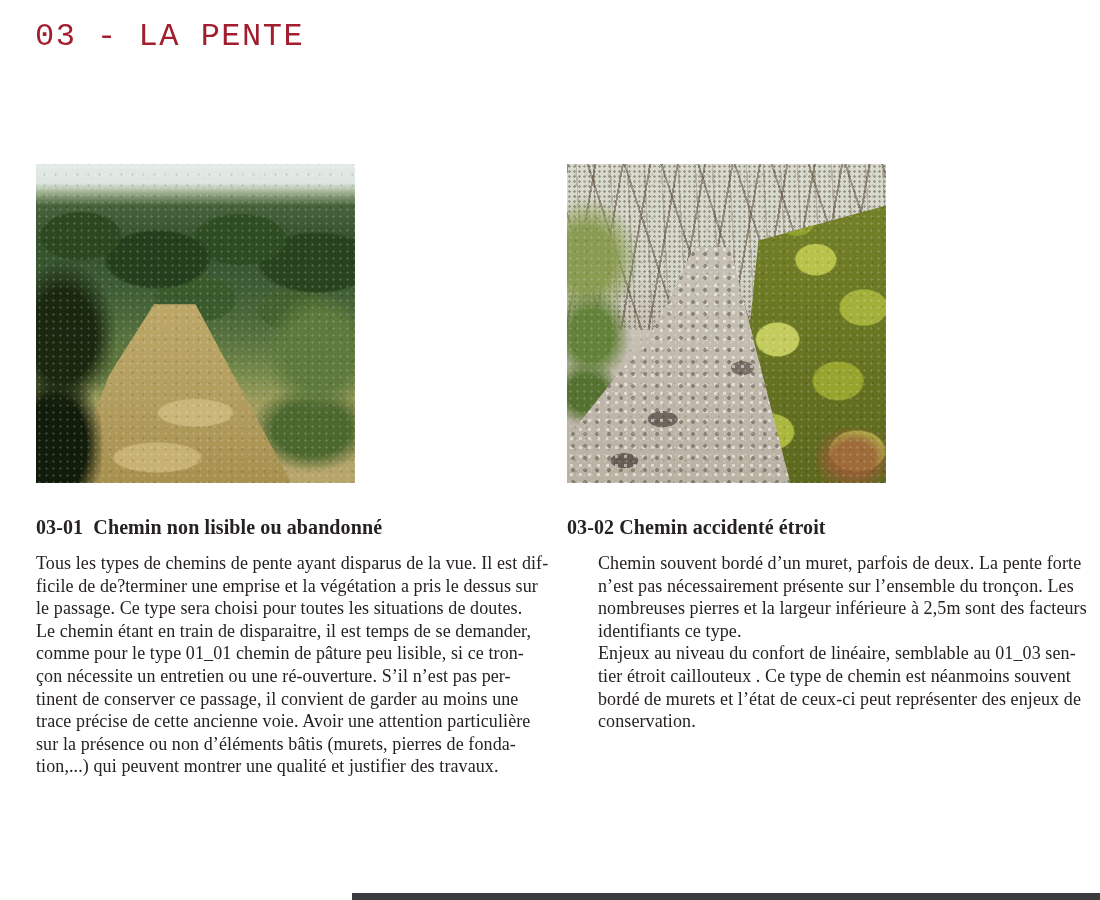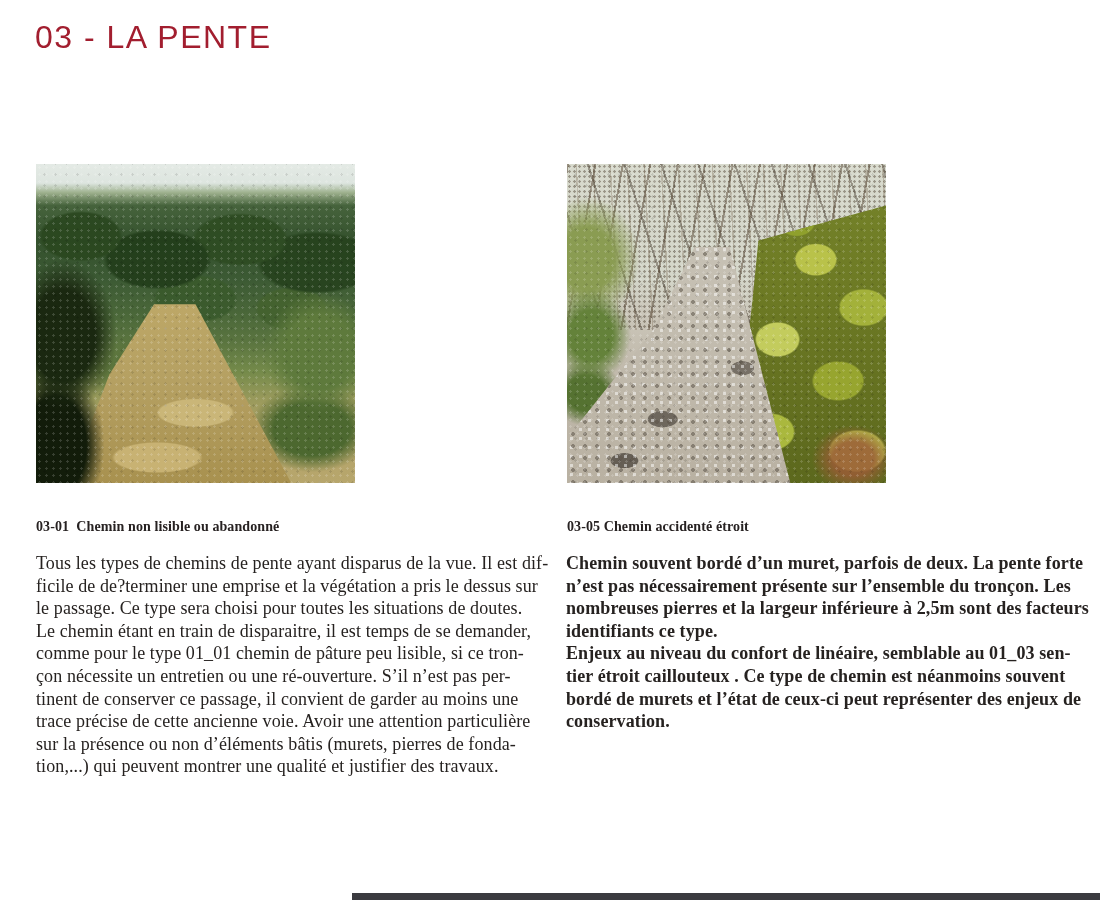--- a/index.html
+++ b/index.html
@@ -3,21 +3,21 @@
 <meta charset="utf-8">
 <style>
   html,body{margin:0;padding:0;}
   body{
     width:1100px;height:900px;position:relative;overflow:hidden;
     background:#ffffff;
     font-family:"Liberation Serif", serif;
   }
   .page-title{
     position:absolute;left:35px;top:18px;
-    font-family:Liberation Sans, sans-serif;
+    font-family:Liberation Mono, monospace;
     font-size:32px;line-height:38px;font-weight:500;
     letter-spacing:1.5px;color:#a21e2f;
     white-space:pre;
   }
   .photo{
     position:absolute;top:164px;width:319px;height:319px;overflow:hidden;
     background:#cccccc;
   }
   .photo>div{position:absolute;}
   #photo-left{left:36px;}
@@ -128,33 +128,33 @@
   .rp-rust{
     right:-4%;bottom:-4%;width:32%;height:26%;
     background:radial-gradient(closest-side at 55% 55%, #9a5c36 0 45%, rgba(154,92,54,0) 90%);
     opacity:.85;
   }
 
   
   .col-heading{
     position:absolute;top:514px;
     font-family:"Liberation Serif", serif;
-    font-weight:700;font-size:14px;line-height:26px;
+    font-weight:700;font-size:20px;line-height:26px;
     color:#272222;white-space:pre;letter-spacing:.1px;
   }
   #heading-left{left:36px;}
   #heading-right{left:567px;}
   .col-body{
     position:absolute;top:552px;
     font-family:"Liberation Serif", serif;
     font-size:18px;line-height:22.6px;color:#262220;
     white-space:pre;letter-spacing:.1px;
   }
   #body-left{left:36px;}
-  #body-right{left:566px;font-weight:bold;}
+  #body-right{left:598px;}
 
   .bottom-bar{
     position:absolute;left:352px;right:0;bottom:0;height:7px;
     background:#3b3b40;
   }
 </style>
 </head>
 <body>
 
 <div>
@@ -187,21 +187,21 @@
 ficile de de?terminer une emprise et la végétation a pris le dessus sur
 le passage. Ce type sera choisi pour toutes les situations de doutes.
 Le chemin étant en train de disparaitre, il est temps de se demander,
 comme pour le type 01_01 chemin de pâture peu lisible, si ce tron-
 çon nécessite un entretien ou une ré-ouverture. S’il n’est pas per-
 tinent de conserver ce passage, il convient de garder au moins une
 trace précise de cette ancienne voie. Avoir une attention particulière
 sur la présence ou non d’éléments bâtis (murets, pierres de fonda-
 tion,...) qui peuvent montrer une qualité et justifier des travaux.</div>
 
-  <div class="col-heading" id="heading-right">03-05 Chemin accidenté étroit</div>
+  <div class="col-heading" id="heading-right">03-02 Chemin accidenté étroit</div>
   <div class="col-body" id="body-right">Chemin souvent bordé d’un muret, parfois de deux. La pente forte
 n’est pas nécessairement présente sur l’ensemble du tronçon. Les
 nombreuses pierres et la largeur inférieure à 2,5m sont des facteurs
 identifiants ce type.
 Enjeux au niveau du confort de linéaire, semblable au 01_03 sen-
 tier étroit caillouteux . Ce type de chemin est néanmoins souvent
 bordé de murets et l’état de ceux-ci peut représenter des enjeux de
 conservation.</div>
 
   <div class="bottom-bar"></div>

